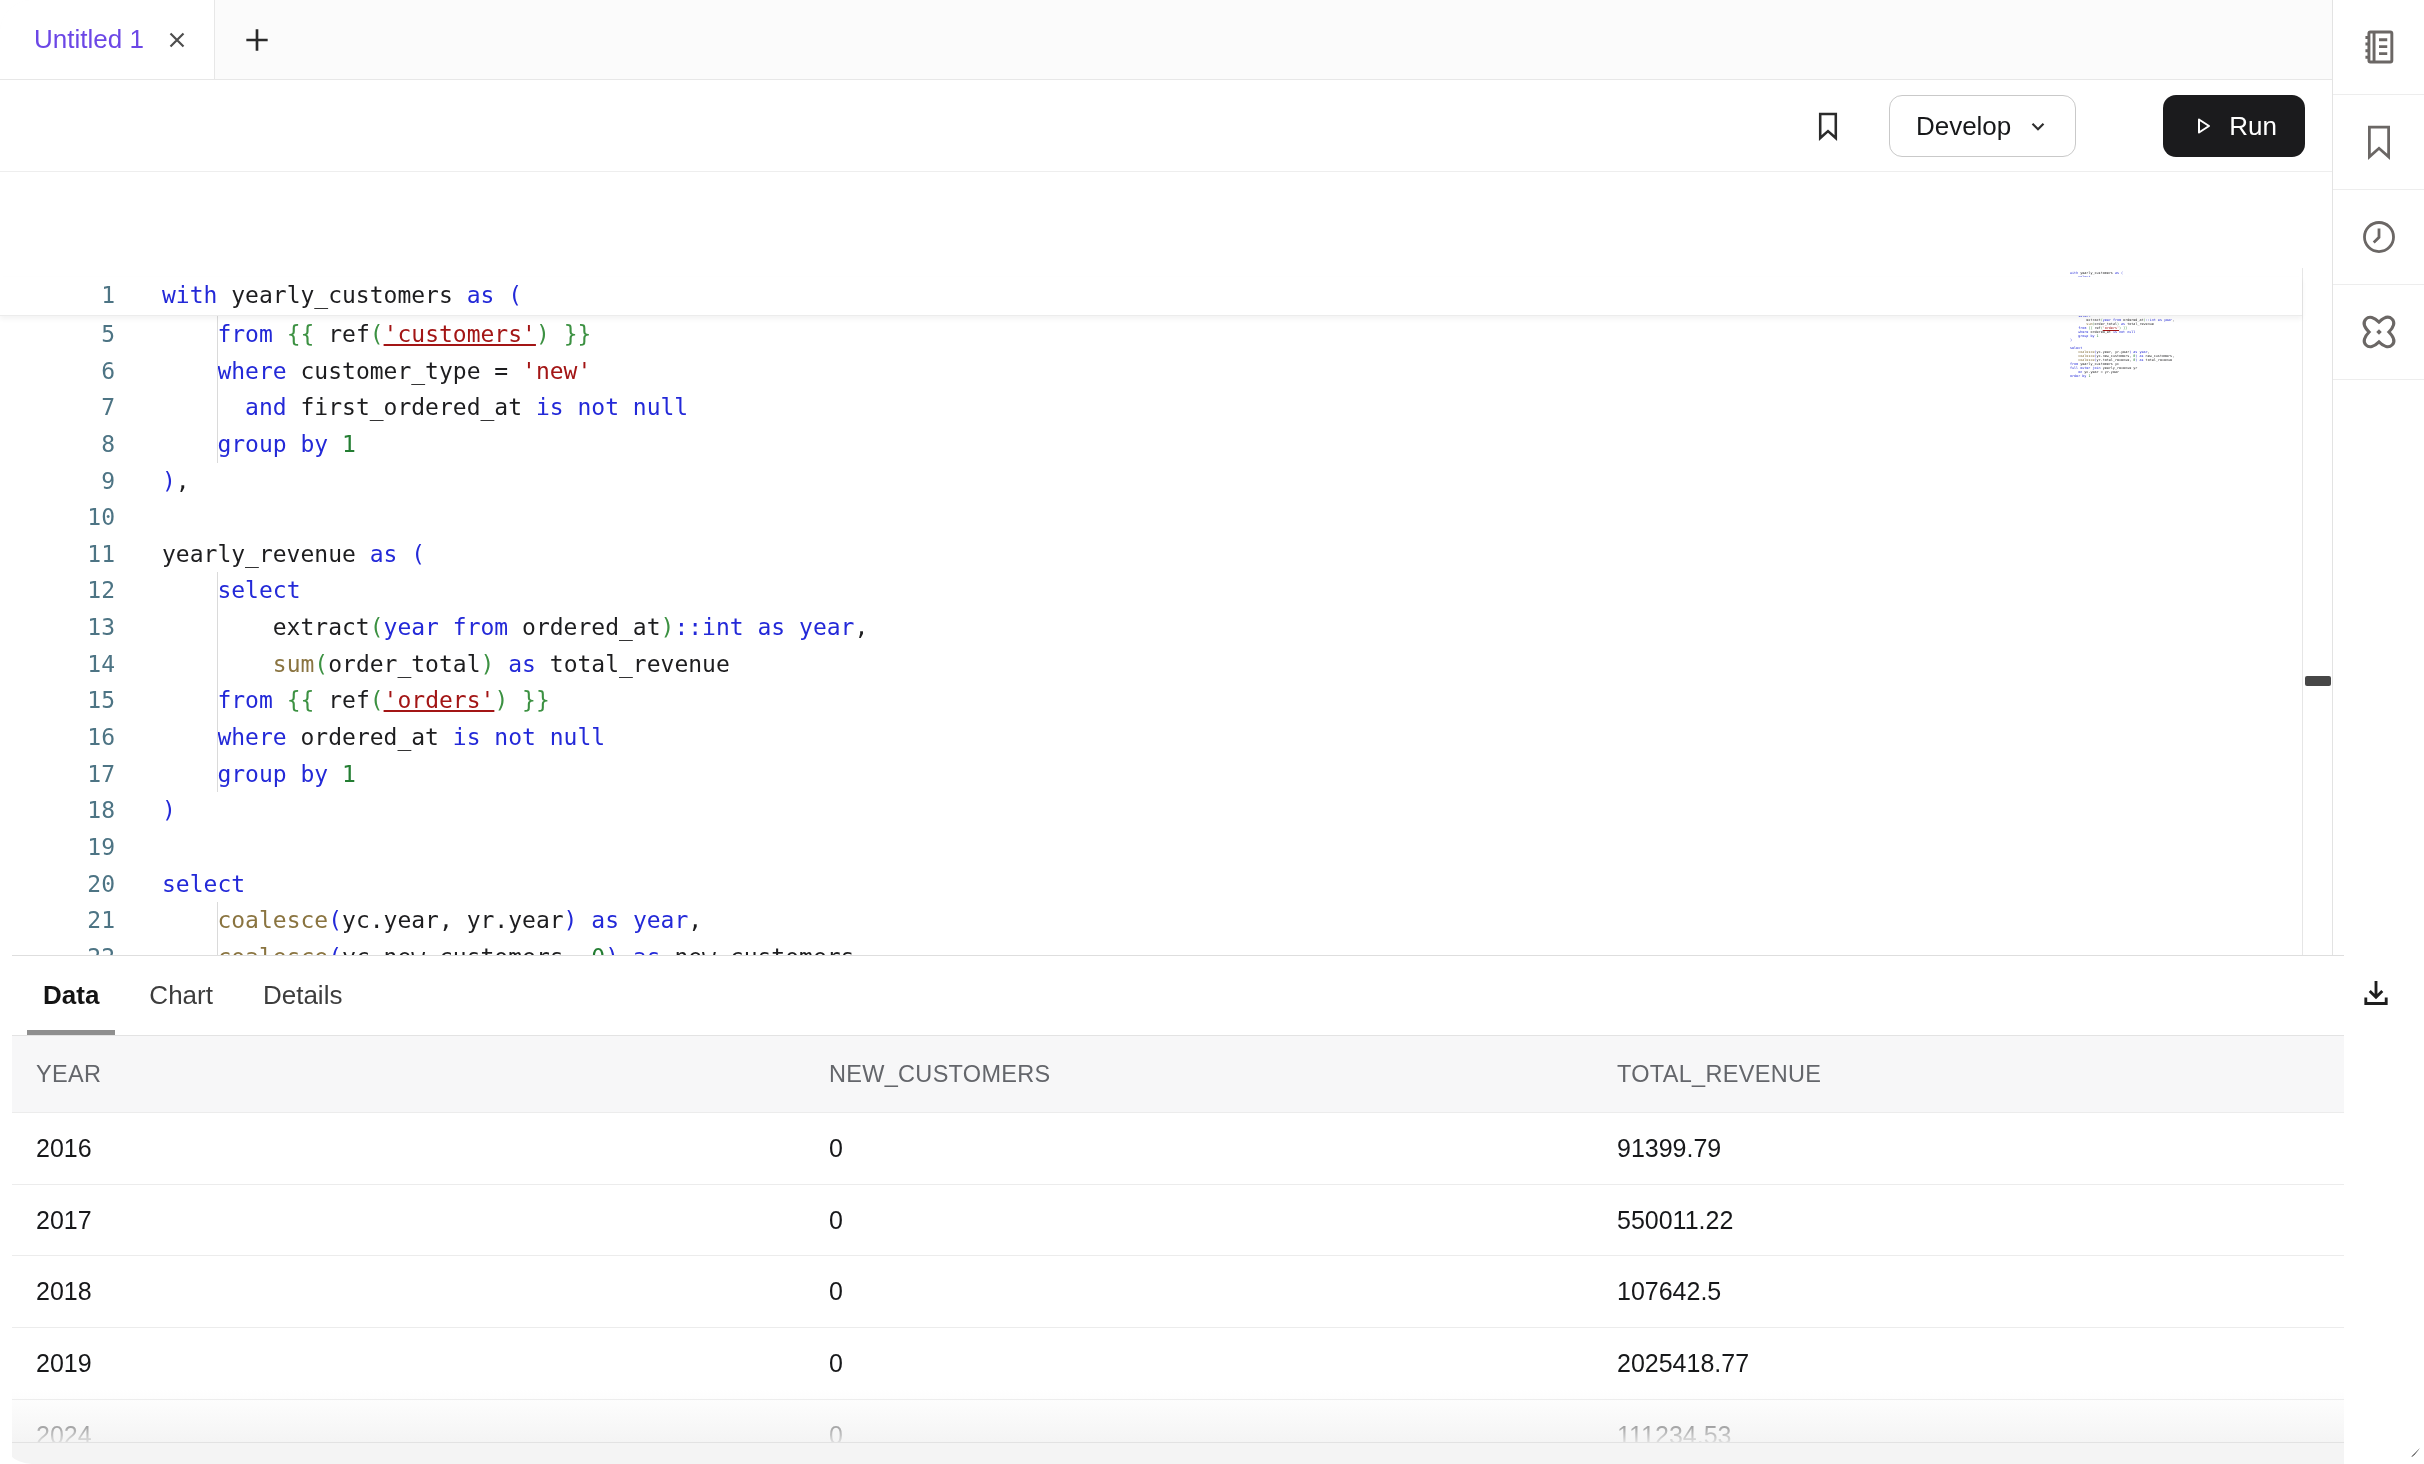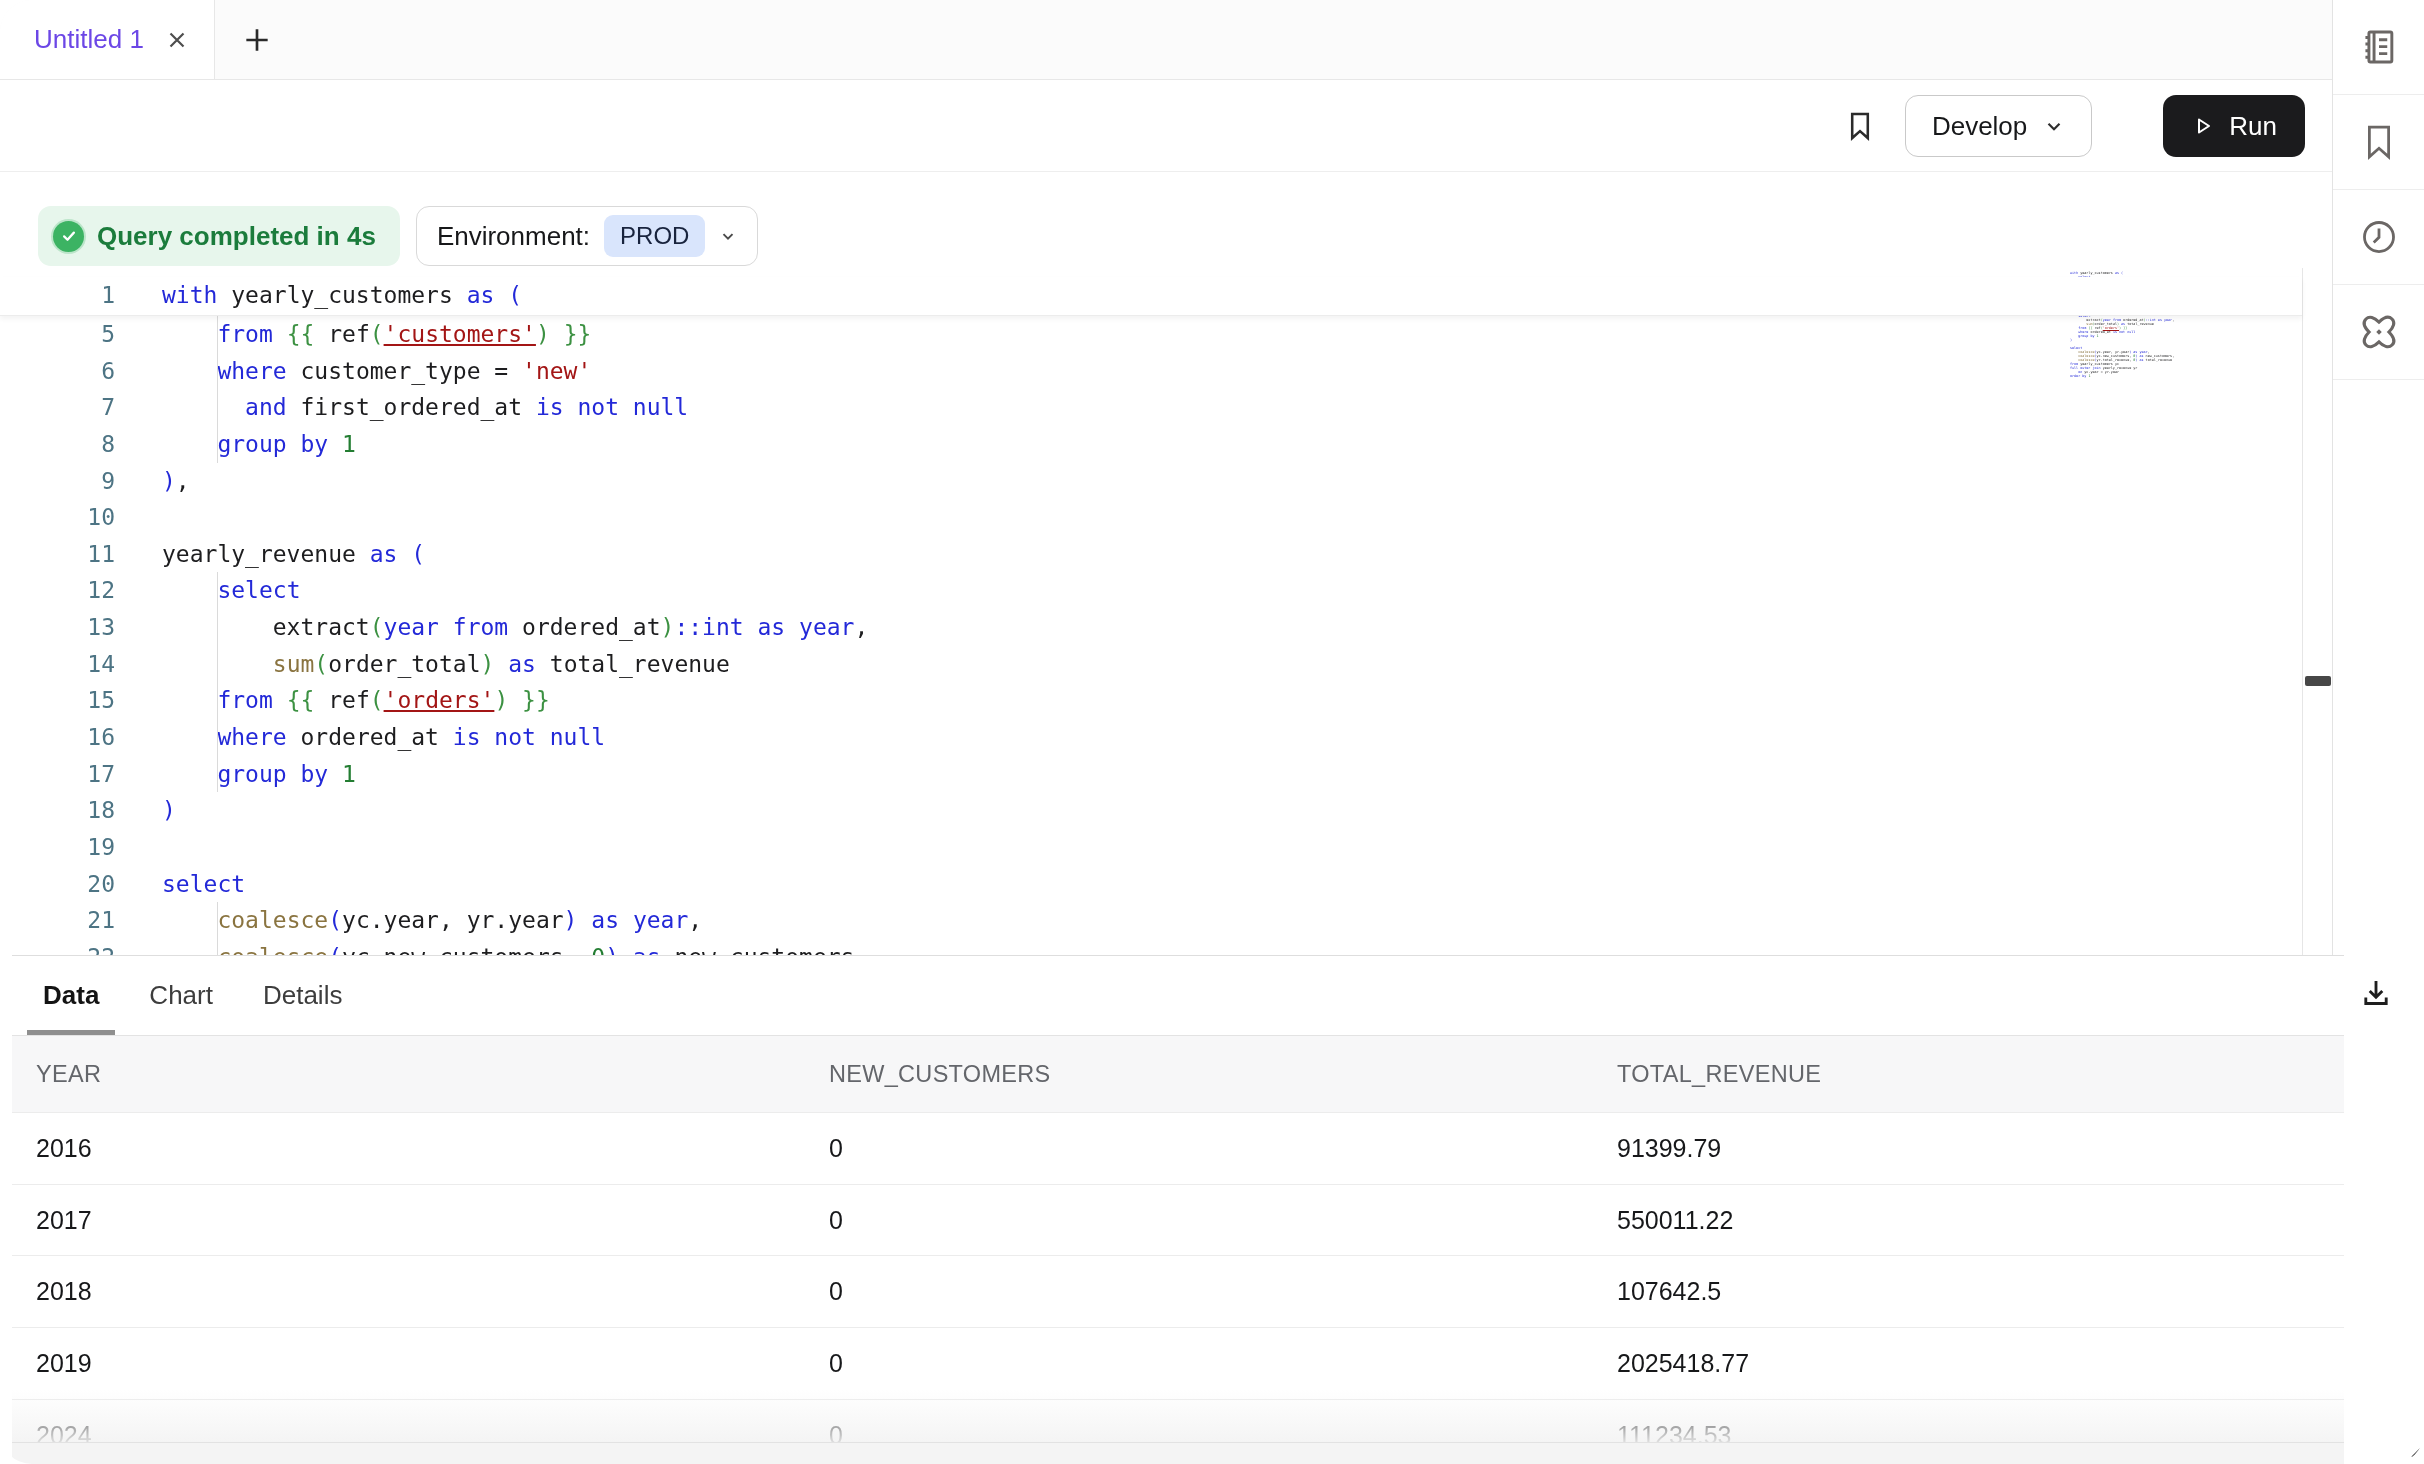--- a/index.html
+++ b/index.html
@@ -11,21 +11,21 @@
   
   .tabbar { position:absolute; left:0; top:0; width:2332px; height:80px;
     background:#fbfbfb; border-bottom:1px solid #e7e7e7; display:flex; align-items:stretch; }
   .tab { width:215px; background:#ffffff; border-right:1px solid #e7e7e7;
     display:flex; align-items:center; padding-left:34px; cursor:default; }
   .tab-label { color:#6c47e6; font-size:26px; font-weight:500; }
   .tab-close { margin-left:20px; display:flex; align-items:center; }
   .newtab { margin-left:26px; align-self:center; background:none; border:none; display:flex; align-items:center; cursor:pointer; }
   
   .toolbar { position:absolute; left:0; top:81px; width:2332px; height:90px;
-    display:flex; align-items:center; justify-content:flex-end; gap:28px; padding-right:27px; background:#fff; }
+    display:flex; align-items:center; justify-content:flex-end; gap:44px; padding-right:27px; background:#fff; }
   .icon-btn { background:none; border:none; display:flex; align-items:center; cursor:pointer; }
   .develop-btn { height:62px; padding:0 26px; border:1px solid #c9c9c9; border-radius:13px;
     background:#fff; display:flex; align-items:center; gap:16px; font-size:26px; color:#17181a;
     font-family:"Liberation Sans",sans-serif; cursor:pointer; }
   .run-btn { height:62px; padding:0 28px; border:none; border-radius:13px; background:#1b1b1d;
     color:#fff; display:flex; align-items:center; gap:14px; font-size:26px; font-weight:500;
     font-family:"Liberation Sans",sans-serif; cursor:pointer;margin-left:43px; }
   .content-divider { position:absolute; left:0; top:171px; width:2332px; border-top:1px solid #eeeeee; }
   
   .statusrow { position:absolute; left:38px; top:206px; display:flex; gap:16px; }
@@ -119,37 +119,20 @@
     </button>
     <button class="run-btn">
       <svg width="24" height="24" viewBox="0 0 24 24" fill="none" stroke="#ffffff" stroke-width="2">
           <path d="M8 5.5 L18 12 L8 18.5 Z" stroke-linejoin="round"></path>
         </svg>
       <span>Run</span>
     </button>
   </div>
   <div class="content-divider"></div>
 
-  <div class="statusrow">
-    <div class="status-pill">
-      <span class="check-circle">
-        <svg width="18" height="18" viewBox="0 0 24 24" fill="none" stroke="#ffffff" stroke-width="3">
-            <path d="M5.5 12.5 L10 17 L18.5 7.5" stroke-linecap="round" stroke-linejoin="round"></path>
-          </svg>
-      </span>
-      <span class="txt">Query completed in 4s</span>
-    </div>
-    <div class="env-pill">
-      <span class="env-label">Environment:</span>
-      <span class="env-badge">PROD</span>
-      <svg width="18" height="18" viewBox="0 0 24 24" fill="none" stroke="#4a4a4a" stroke-width="2.6">
-          <path d="M6 9.5 L12 15.5 L18 9.5"></path>
-        </svg>
-    </div>
-  </div>
 
   <div class="sticky-line" id="stickyLine">
       <div class="ed-line">
         <span class="gut">1</span>
         <div class="lcode"><span class="tk-kw">with</span><span class="tk-tx"> yearly_customers </span><span class="tk-kw">as</span><span class="tk-tx"> </span><span class="tk-b1">(</span></div>
       </div>
     </div>
   <div class="code-view" id="codeView">
       <div class="ed-line">
         <span class="gut">5</span>

